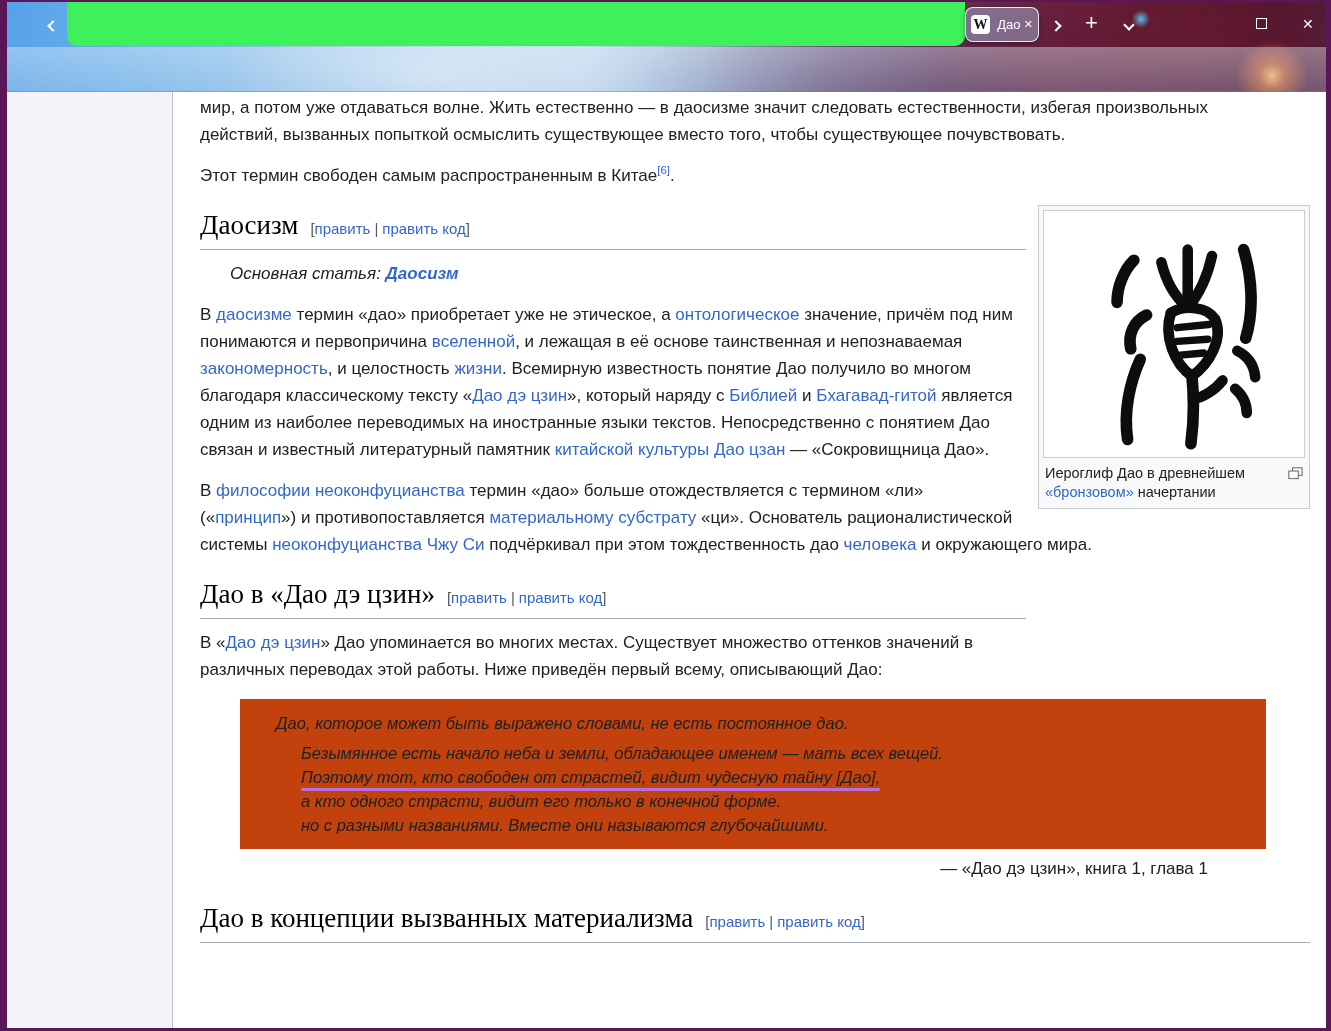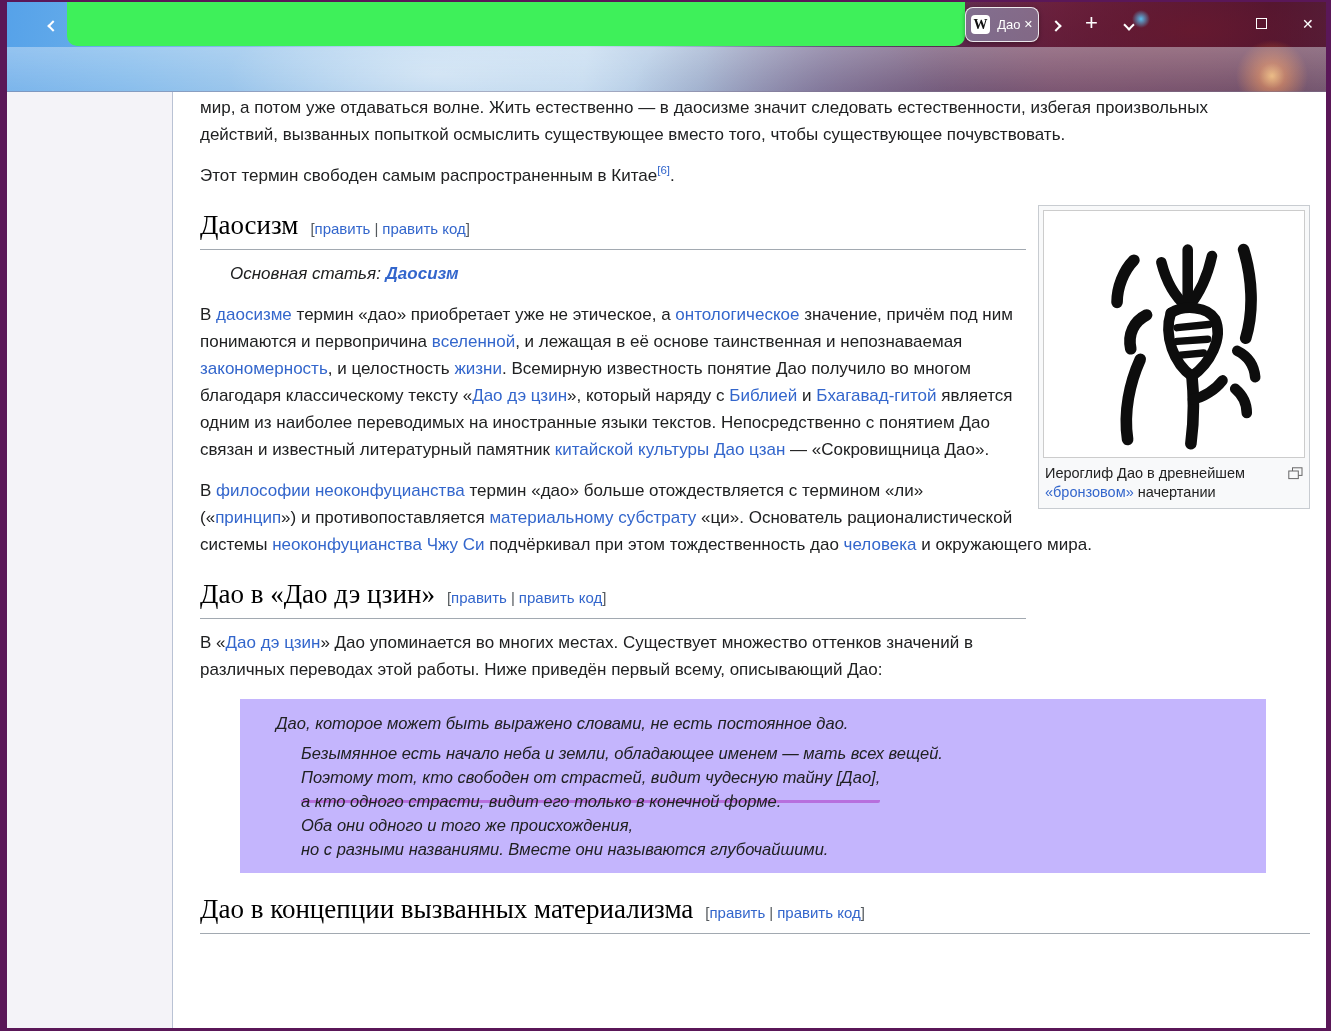--- a/index.html
+++ b/index.html
@@ -80,25 +80,25 @@
   .mw-edit .sep{margin:0 4px;}
   .hatnote{font-style:italic;margin:2px 0 14px 30px;}
   .p-narrow{max-width:1046px;}
   .p-mid{max-width:830px;}
   
   .thumb{float:right;width:272px;margin:2px 0 14px 18px;border:1px solid #c8ccd1;background:#f8f9fa;padding:4px;font-size:14.5px;line-height:19px;}
   .thumb-img{background:#fff;border:1px solid #ccc;height:248px;display:flex;align-items:center;justify-content:center;}
   .thumb-cap{padding:6px 2px 2px;color:#222;}
   .magnify{float:right;margin:2px 0 0 6px;}
   
-  .quote{background:#c4b5fd;margin:16px 44px 6px 40px;padding:12px 20px 12px 36px;
+  .quote{background:#c2410c;margin:16px 44px 6px 40px;padding:12px 20px 12px 36px;
     font-style:italic;font-size:16.5px;line-height:24px;}
   .q-first{margin-bottom:6px;}
   .q-indent{margin-left:25px;}
-  .q-hl{border-bottom:3px solid var(--purple,#b76fdd);padding-bottom:14px;border-radius:2px;}
+  .q-hl{border-bottom:3px solid var(--purple,#b76fdd);padding-bottom:2px;border-radius:2px;}
   .q-cite{text-align:right;margin:6px 102px 4px 0;font-style:normal;}
 </style>
 </head>
 <body>
 
 <div class="window">
 
   <div class="chrome">
 
     <div class="tabstrip">
@@ -273,23 +273,23 @@
 
       <h2 class="w-narrow"><span>Дао в «Дао дэ цзин»</span><span class="mw-edit"><span class="b">[</span><a class="lnk">править</a><span class="b sep">|</span><a class="lnk">править код</a><span class="b">]</span></span></h2>
 
       <p class="p-mid"><span>В «</span><a class="lnk">Дао дэ цзин</a><span>» Дао упоминается во многих местах. Существует множество оттенков значений в различных переводах этой работы. Ниже приведён первый всему, описывающий Дао:</span></p>
 
       <div class="quote">
         <div class="q-line q-first">Дао, которое может быть выражено словами, не есть постоянное дао.</div>
         <div class="q-line q-indent">Безымянное есть начало неба и земли, обладающее именем — мать всех вещей.</div>
         <div class="q-line q-indent"><span class="q-hl">Поэтому тот, кто свободен от страстей, видит чудесную тайну [Дао],</span></div>
         <div class="q-line q-indent">а кто одного страсти, видит его только в конечной форме.</div>
-        <div class="q-line q-indent">Оба они одного и того же происхождения,</div>
         <div class="q-line q-indent">но с разными названиями. Вместе они называются глубочайшими.</div>
       </div>
+      <div class="q-cite">— «Дао дэ цзин», книга 1, глава 1</div>
 
       <h2><span>Дао в концепции вызванных материализма</span><span class="mw-edit"><span class="b">[</span><a class="lnk">править</a><span class="b sep">|</span><a class="lnk">править код</a><span class="b">]</span></span></h2>
 
       <p></p>
 
     </div>
   </div>
 </div>
 
 </body></html>

